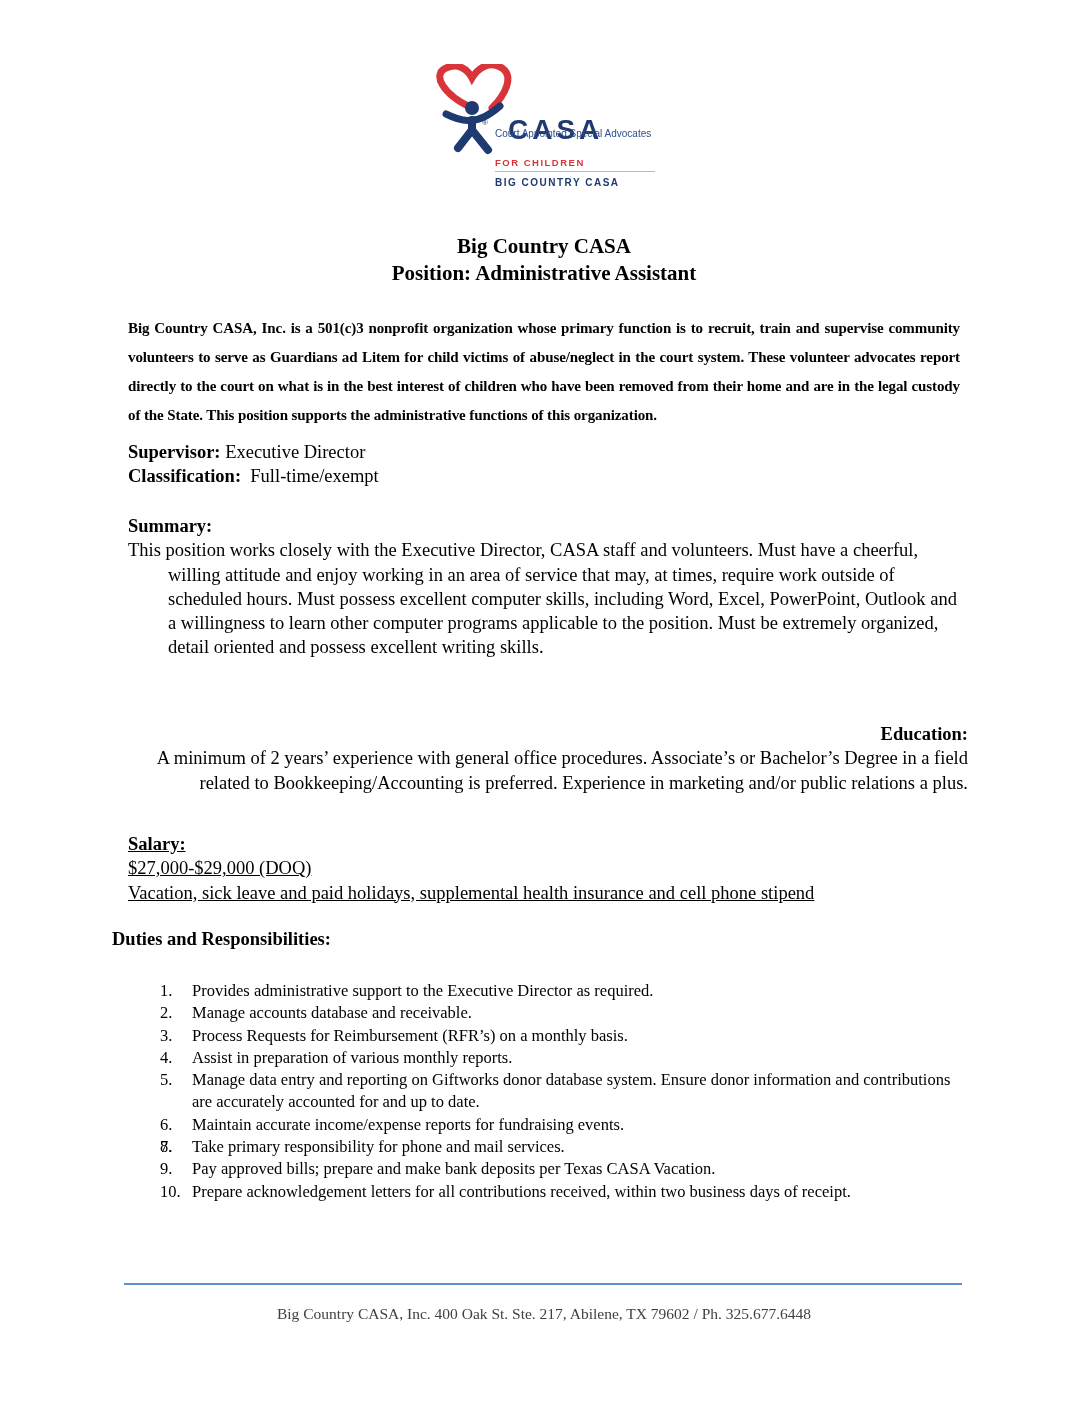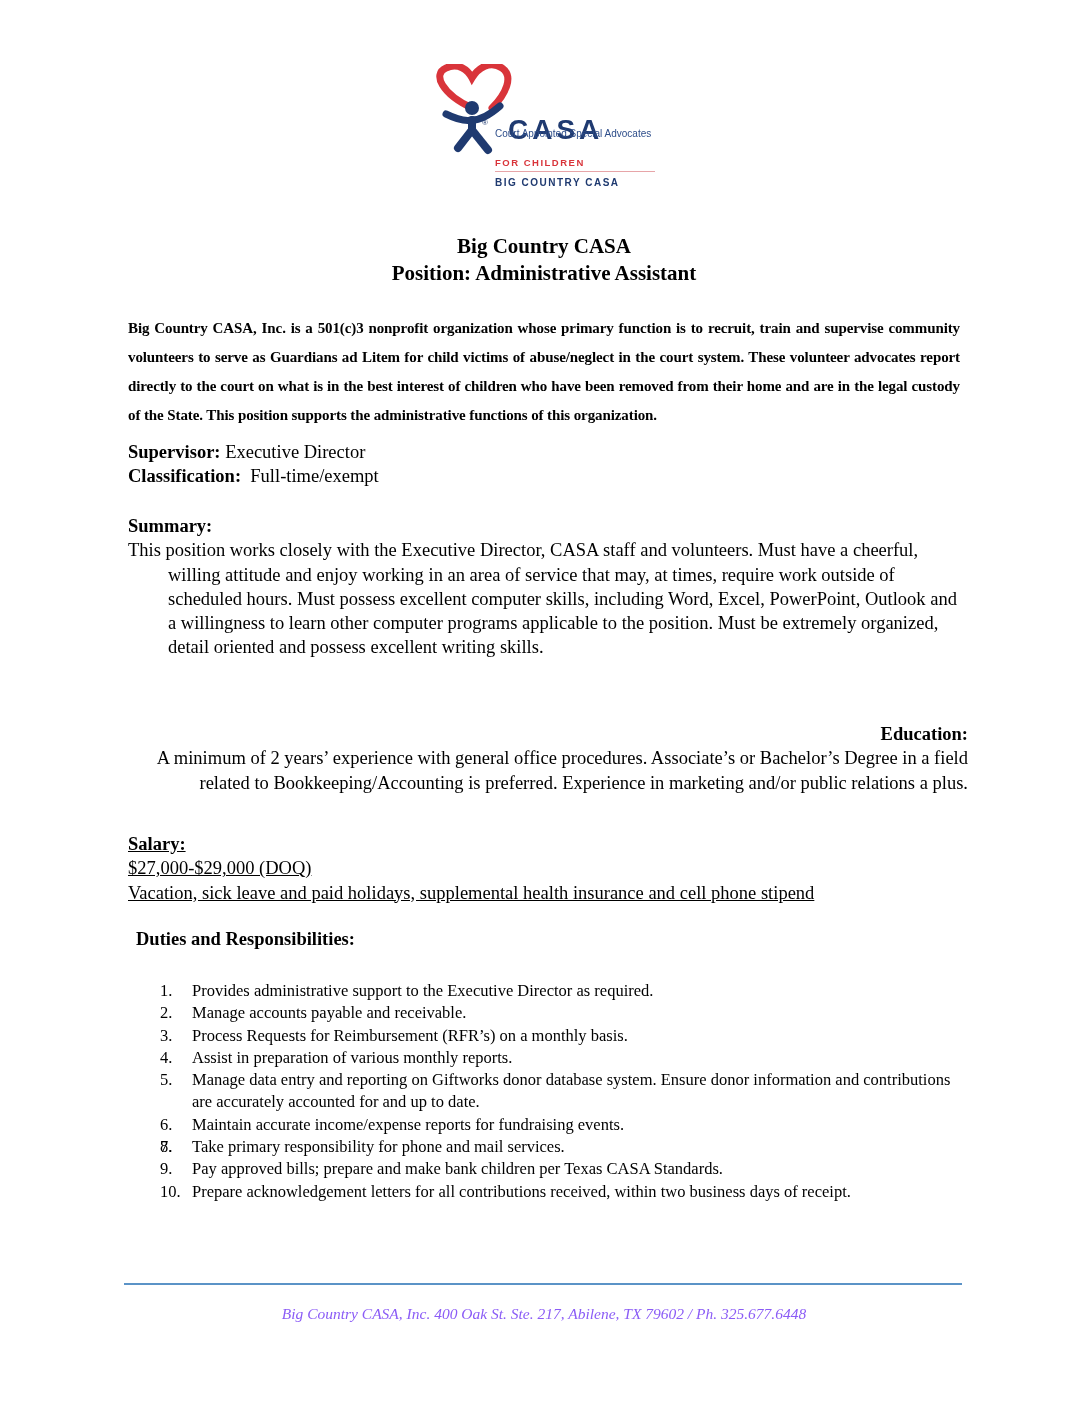--- a/index.html
+++ b/index.html
@@ -34,29 +34,29 @@
     .label { font-weight: bold; }
     .heading { font-weight: bold; }
 
     .classif { top: 440px; }
     .summary { top: 514px; }
     .summary p { margin: 0; padding-left: 40px; text-indent: -40px; }
 
     .education { top: 722px; text-align: right; }
     .salary { top: 832px; text-decoration: underline; }
 
-    .duties-heading { position: absolute; left: 136px; top: 929px; font-weight: bold; font-size: 18.5px; text-align: center; }
+    .duties-heading { position: absolute; left: 112px; top: 929px; font-weight: bold; font-size: 18.5px; text-align: center; }
     .duties { position: absolute; left: 160px; top: 980px; width: 810px; margin: 0; padding: 0; list-style: none;
               font-size: 16.5px; line-height: 22.3px; }
     .duties li { position: relative; padding-left: 32px; }
     .duties .num { position: absolute; left: 0; top: 0; }
 
     .footer-rule { position: absolute; left: 124px; top: 1283px; width: 838px; height: 2px; background: #5b93c7; }
     .footer { position: absolute; left: 0; width: 1088px; top: 1305px; text-align: center;
-              font-size: 15.5px; color: #8b5cf6; font-style: italic; }
+              font-size: 15.5px; color: #404040; }
   </style>
 </head>
 <body>
 
 <div class="logo">
   <svg width="230" height="132" viewBox="0 0 230 132">
 
     <path d="M40 44 C10 30, 0 10, 14 4 C26 -2, 36 6, 40 14 C46 4, 58 -4, 70 4 C82 12, 74 30, 60 44" fill="none" stroke="#d9343a" stroke-width="7" stroke-linecap="round"></path>
 
     <circle cx="40" cy="44" r="7" fill="#1f3a70"></circle>
@@ -102,25 +102,25 @@
 
 <div class="block salary">
   <div class="heading">Salary:</div>
   <div>$27,000-$29,000 (DOQ)</div>
   <div>Vacation, sick leave and paid holidays, supplemental health insurance and cell phone stipend</div>
 </div>
 
 <div class="duties-heading">Duties and Responsibilities:</div>
 <ol class="duties">
   <li><span class="num">1.</span><span>Provides administrative support to the Executive Director as required.</span></li>
-  <li><span class="num">2.</span><span>Manage accounts payable and receivable.</span></li>
+  <li><span class="num">2.</span><span>Manage accounts database and receivable.</span></li>
   <li><span class="num">3.</span><span>Process Requests for Reimbursement (RFR’s) on a monthly basis.</span></li>
   <li><span class="num">4.</span><span>Assist in preparation of various monthly reports.</span></li>
   <li><span class="num">5.</span><span>Manage data entry and reporting on Giftworks donor database system.   Ensure donor information and contributions are accurately accounted for and up to date.</span></li>
   <li><span class="num">6.</span><span>Maintain accurate income/expense reports for fundraising events.</span></li>
   <li><span class="num">7.</span></li>
   <li><span class="num">8.</span><span>Take primary responsibility for phone and mail services.</span></li>
-  <li><span class="num">9.</span><span>Pay approved bills; prepare and make bank children per Texas CASA Standards.</span></li>
+  <li><span class="num">9.</span><span>Pay approved bills; prepare and make bank deposits per Texas CASA Vacation.</span></li>
   <li><span class="num">10.</span><span>Prepare acknowledgement letters for all contributions received, within two business days of receipt.</span></li>
 </ol>
 
 <div class="footer-rule"></div>
 <div class="footer">Big Country CASA, Inc. 400 Oak St. Ste. 217, Abilene, TX 79602 / Ph.  325.677.6448</div>
 
 </body></html>

